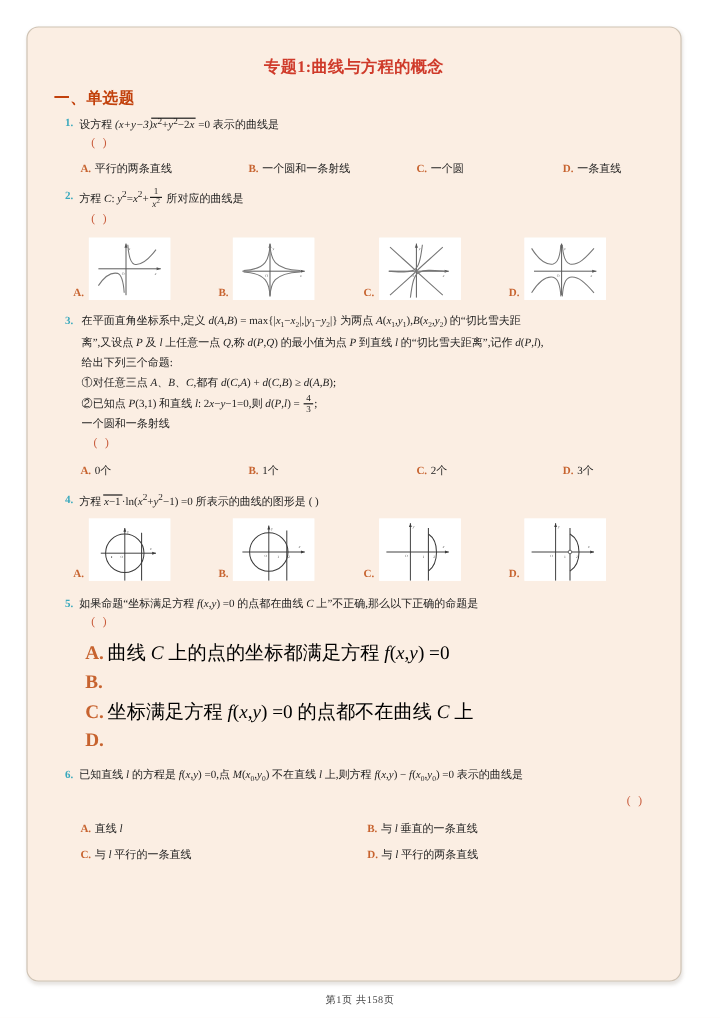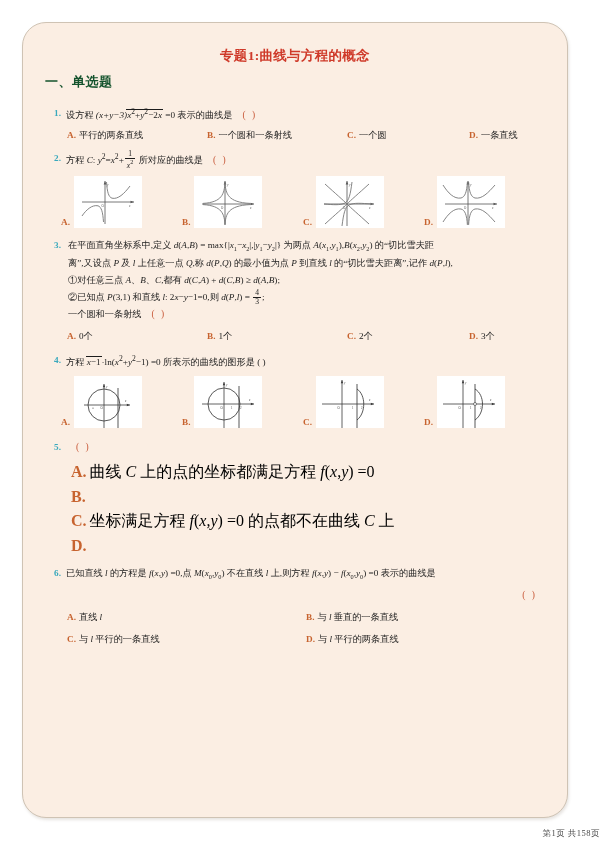--- a/index.html
+++ b/index.html
@@ -13,43 +13,43 @@
     position: relative;
     width: 600px; height: 848px;
     background: #ffffff;
   }
   .paper {
     position: absolute;
     left: 22px; top: 22px;
     width: 546px; height: 796px;
     background: #fbeee3;
     border: 1px solid #cfc3b4;
-    border-radius: 24px;
+    border-radius: 10px;
     box-sizing: border-box;
     box-shadow: 1px 2px 3px rgba(120,105,90,0.18);
     overflow: hidden;
   }
   .inner {
     position: absolute;
     left: 0; top: 0; right: 0; bottom: 0;
     padding: 14px 22px 10px 22px;
   }
   .doc-title {
     text-align: center;
     color: #cf3a2a;
     font-weight: bold;
     font-size: 13.5px;
     letter-spacing: 0.3px;
     margin: 10px 0 8px 0;
   }
   .section-head {
-    color: #14532d;
+    color: #c2410c;
     font-weight: bold;
     font-size: 13px;
-    margin: 2px 0 14px 0;
+    margin: 2px 0 3px 0;
     letter-spacing: 0.5px;
   }
   .q {
     margin-bottom: 4px;
   }
   .q-line {
     display: flex;
     align-items: flex-start;
     font-size: 9.2px;
     color: #1c1c1c;
@@ -64,21 +64,23 @@
     padding-right: 5px;
     font-size: 9.2px;
   }
   .q-body {
     flex: 1 1 auto;
     position: relative;
     padding-right: 2px;
   }
   .q-stem {
     display: flex;
+    justify-content: space-between;
     align-items: baseline;
+    flex-direction: column;
   }
   .paren {
     color: #c85a3a;
     letter-spacing: 2px;
     white-space: nowrap;
     padding-left: 10px;
     font-size: 9.5px;
   }
   .paren-right {
     text-align: right;
@@ -148,21 +150,21 @@
     height: 52px;
     display: block;
   }
   .mid-lines {
     padding-left: 2px;
   }
   .footer {
     position: absolute;
     left: 0; right: 0;
     bottom: 8px;
-    text-align: right;
+    text-align: center;
     font-size: 8.5px;
     color: #4a4a4a;
     letter-spacing: 0.5px;
   }
   .mathi { font-style: italic; font-family: "Liberation Serif", serif; }
   sub { font-size: 0.68em; }
   .frac {
     display: inline-block;
     vertical-align: middle;
     text-align: center;
@@ -300,20 +302,21 @@
           </div>
         </div>
       </div>
 
       <div class="q" style="margin-top:9px">
         <div class="q-line">
           <div class="q-num">3.</div>
           <div class="q-body mid-lines">
             <div class="cont-line">在平面直角坐标系中,定义&nbsp;<span class="mathi">d</span>(<span class="mathi">A</span>,<span class="mathi">B</span>)&nbsp;=&nbsp;max{|<span class="mathi">x</span><sub>1</sub>−<span class="mathi">x</span><sub>2</sub>|,|<span class="mathi">y</span><sub>1</sub>−<span class="mathi">y</span><sub>2</sub>|}&nbsp;为两点&nbsp;<span class="mathi">A</span>(<span class="mathi">x</span><sub>1</sub>,<span class="mathi">y</span><sub>1</sub>),<span class="mathi">B</span>(<span class="mathi">x</span><sub>2</sub>,<span class="mathi">y</span><sub>2</sub>)&nbsp;的“切比雪夫距</div>
             <div class="cont-line">离”,又设点&nbsp;<span class="mathi">P</span>&nbsp;及&nbsp;<span class="mathi">l</span>&nbsp;上任意一点&nbsp;<span class="mathi">Q</span>,称&nbsp;<span class="mathi">d</span>(<span class="mathi">P</span>,<span class="mathi">Q</span>)&nbsp;的最小值为点&nbsp;<span class="mathi">P</span>&nbsp;到直线&nbsp;<span class="mathi">l</span>&nbsp;的“切比雪夫距离”,记作&nbsp;<span class="mathi">d</span>(<span class="mathi">P</span>,<span class="mathi">l</span>),</div>
+            <div class="cont-line">给出下列三个命题:</div>
             <div class="cont-line">①对任意三点&nbsp;<span class="mathi">A</span>、<span class="mathi">B</span>、<span class="mathi">C</span>,都有&nbsp;<span class="mathi">d</span>(<span class="mathi">C</span>,<span class="mathi">A</span>)&nbsp;+&nbsp;<span class="mathi">d</span>(<span class="mathi">C</span>,<span class="mathi">B</span>)&nbsp;≥&nbsp;<span class="mathi">d</span>(<span class="mathi">A</span>,<span class="mathi">B</span>);</div>
             <div class="cont-line">②已知点&nbsp;<span class="mathi">P</span>(3,1)&nbsp;和直线&nbsp;<span class="mathi">l</span>:&nbsp;2<span class="mathi">x</span>−<span class="mathi">y</span>−1=0,则&nbsp;<span class="mathi">d</span>(<span class="mathi">P</span>,<span class="mathi">l</span>)&nbsp;=&nbsp;<span class="frac"><span class="num">4</span><span class="den">3</span></span>;</div>
             <div class="q-stem">
               <span class="cont-line">一个圆和一条射线</span>
               <span class="paren">(   )</span>
             </div>
           </div>
         </div>
         <div class="opts-row opts-4" style="margin-top:7px">
           <div class="opt">
@@ -412,20 +415,21 @@
             </svg>
           </div>
         </div>
       </div>
 
       <div class="q" style="margin-top:11px">
         <div class="q-line">
           <div class="q-num">5.</div>
           <div class="q-body">
             <div class="q-stem">
+              <span>如果命题“坐标满足方程&nbsp;<span class="mathi">f</span>(<span class="mathi">x</span>,<span class="mathi">y</span>)&nbsp;=0&nbsp;的点都在曲线&nbsp;<span class="mathi">C</span>&nbsp;上”不正确,那么以下正确的命题是</span>
               <span class="paren">(   )</span>
             </div>
           </div>
         </div>
         <div class="opts-stack">
           <div class="opt">
             <span class="opt-ltr">A.</span>
             <span>曲线&nbsp;<span class="mathi">C</span>&nbsp;上的点的坐标都满足方程&nbsp;<span class="mathi">f</span>(<span class="mathi">x</span>,<span class="mathi">y</span>)&nbsp;=0</span>
           </div>
           <div class="opt">

